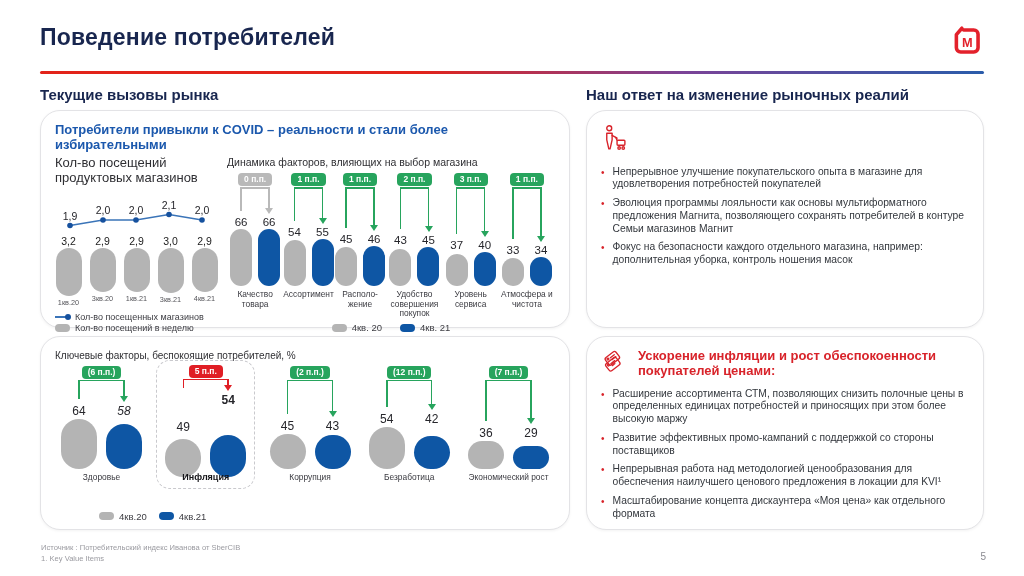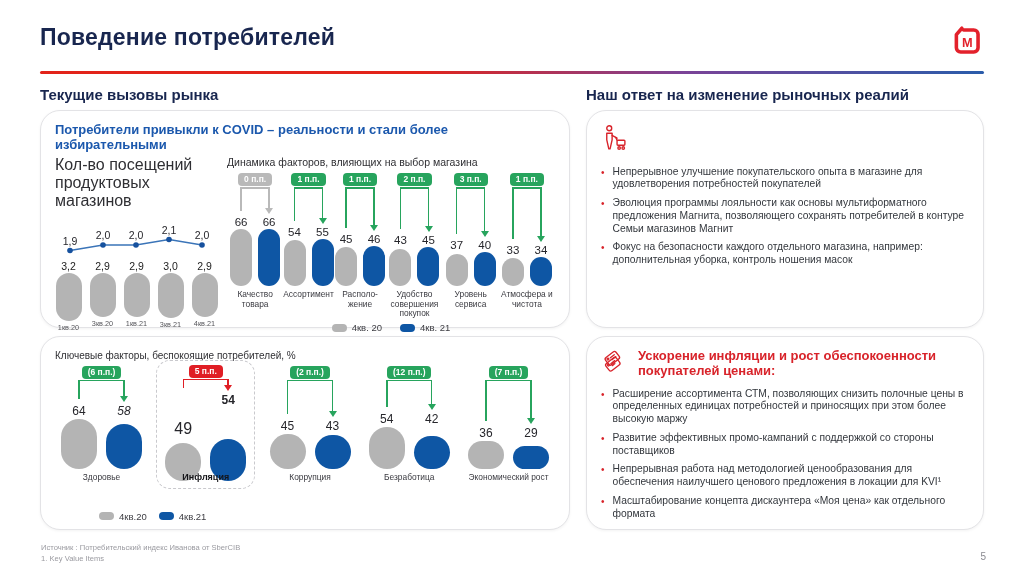--- a/index.html
+++ b/index.html
@@ -16,21 +16,21 @@
   .main{display:grid;grid-template-columns:530px 398px;grid-template-rows:218px 194px;gap:8px 16px;margin-top:7px;}
   .panel{background:#fff;border:1px solid #e3e3e6;border-radius:20px;box-shadow:0 1px 3px rgba(0,0,0,.05);
          padding:11px 14px;box-sizing:border-box;position:relative;}
   .panel-title{font-size:13px;line-height:1.16;font-weight:bold;color:var(--title-blue);}
   .red-title{font-size:13px;line-height:1.2;font-weight:bold;color:var(--accent-red);}
   .chart-sub{font-size:10.5px;color:#2f2f33;}
   
   .covid-body{display:flex;margin-top:4px;}
   .visits-col{width:172px;flex:none;}
   .factors-col{flex:1;min-width:0;}
-  .visits-label{font-size:16px;line-height:1.15;color:#2f2f33;}
+  .visits-label{font-size:13px;line-height:1.15;color:#2f2f33;}
   .visits-svg{display:block;margin-top:1px;}
   .visits-bars{display:flex;gap:7px;margin-top:0;}
   .vb-col{display:flex;flex-direction:column;align-items:center;width:27px;}
   .vb-val{font-size:10.5px;color:#222;margin-bottom:1px;}
   .vb-bar{width:26px;background:var(--bar-gray);border-radius:999px;}
   .vb-x{font-size:7.3px;color:#55555a;margin-top:2px;white-space:nowrap;}
   .mini-legend{margin-top:5px;font-size:9px;color:#3c3c42;}
   .mini-legend .row{display:flex;align-items:center;gap:5px;line-height:1.25;}
   .lg-line{width:15px;height:2px;background:#3a74b8;position:relative;flex:none;}
   .lg-line::after{content:"";position:absolute;right:-1px;top:-2px;width:6px;height:6px;border-radius:50%;background:#16519e;}
@@ -352,21 +352,21 @@
             <div class="bar-group">
               <div class="stack" style="height: 103px;">
                 <div class="badge badge-red">5 п.п.</div>
                 <div class="bracket bracket-red" style="width: 45px;">
                   <span class="b-top"></span>
                   <span class="b-left"></span>
                   <span class="b-right"></span>
                   <span class="b-arrow"></span>
                 </div>
                 <div class="pair-vals" style="gap: 9px;">
-                  <span class="val" style="width: 36px; font-size: 16px; margin-top: 27px;">49</span>
+                  <span class="val" style="width: 36px; font-size: 12px; margin-top: 27px;">49</span>
                   <span class="val val-hl" style="width: 36px; font-size: 12px;">54</span>
                 </div>
                 <div class="pair-bars" style="gap: 9px;">
                   <span class="bar bar-gray" style="width: 36px; height: 38px;"></span>
                   <span class="bar bar-blue" style="width: 36px; height: 42px;"></span>
                 </div>
               </div>
               <div class="cat-label cat-hl" style="max-width: 95px;">Инфляция</div>
             </div>
           </div>

